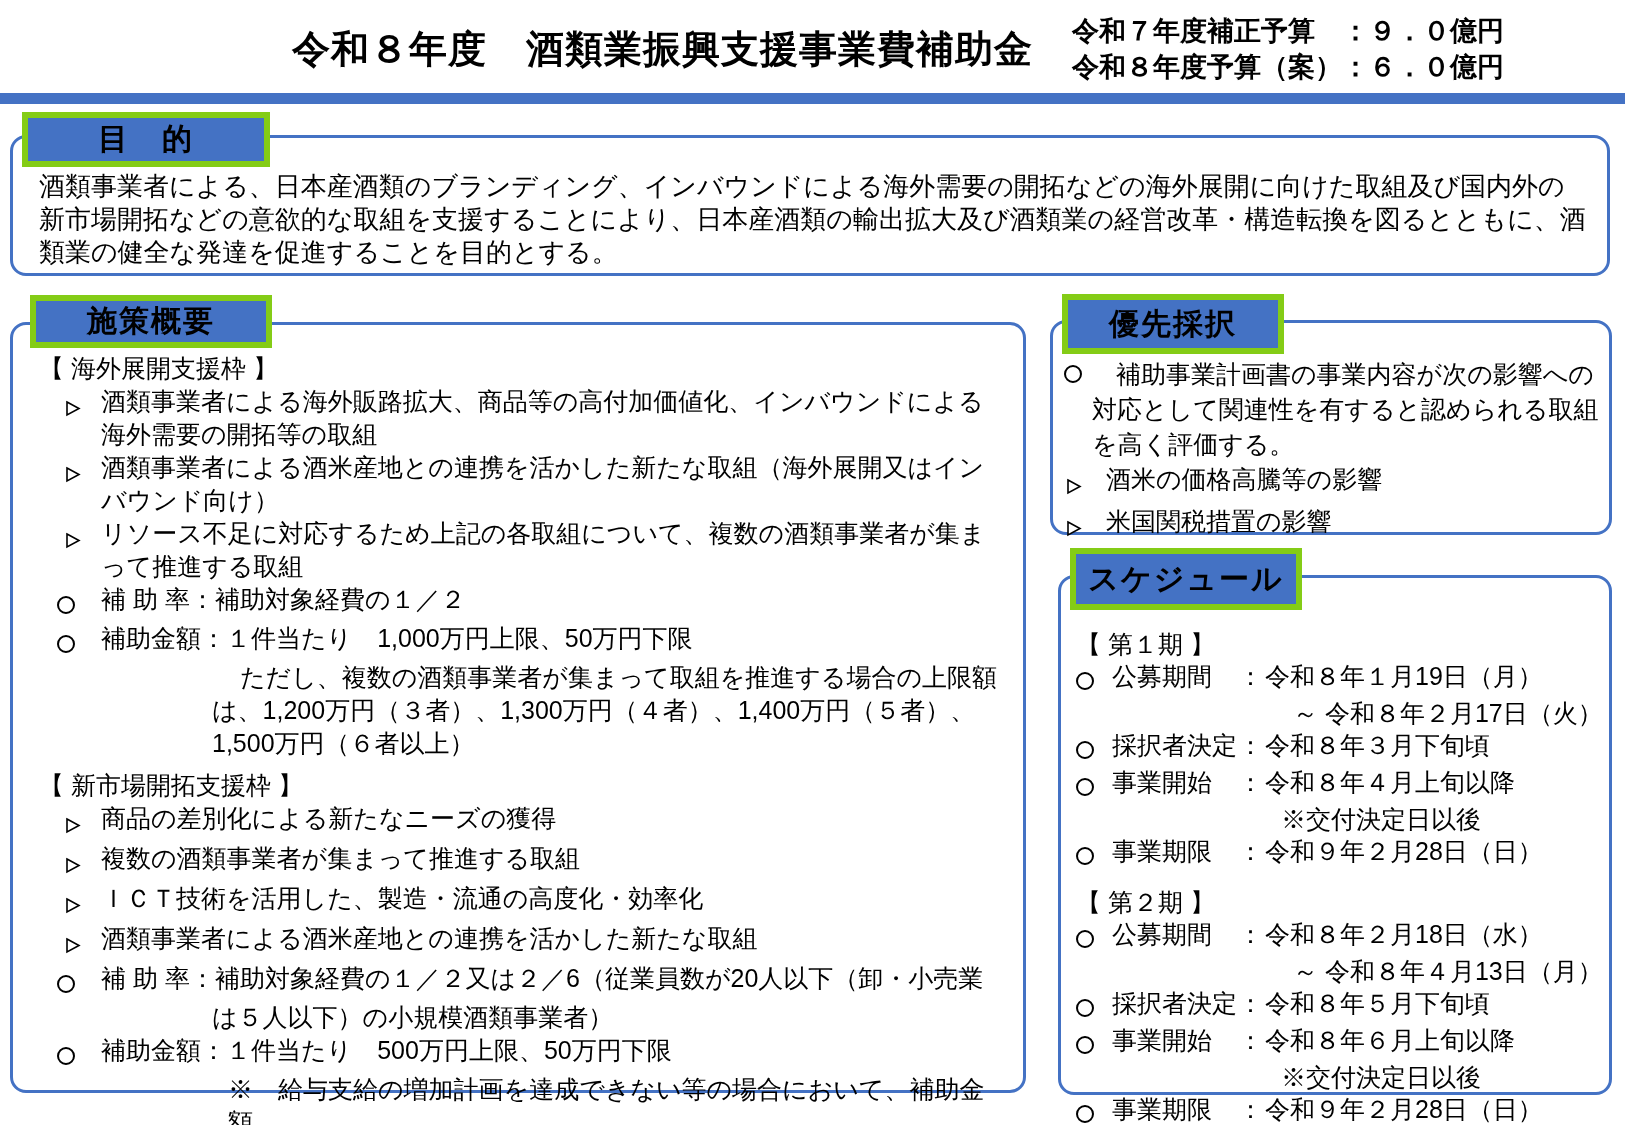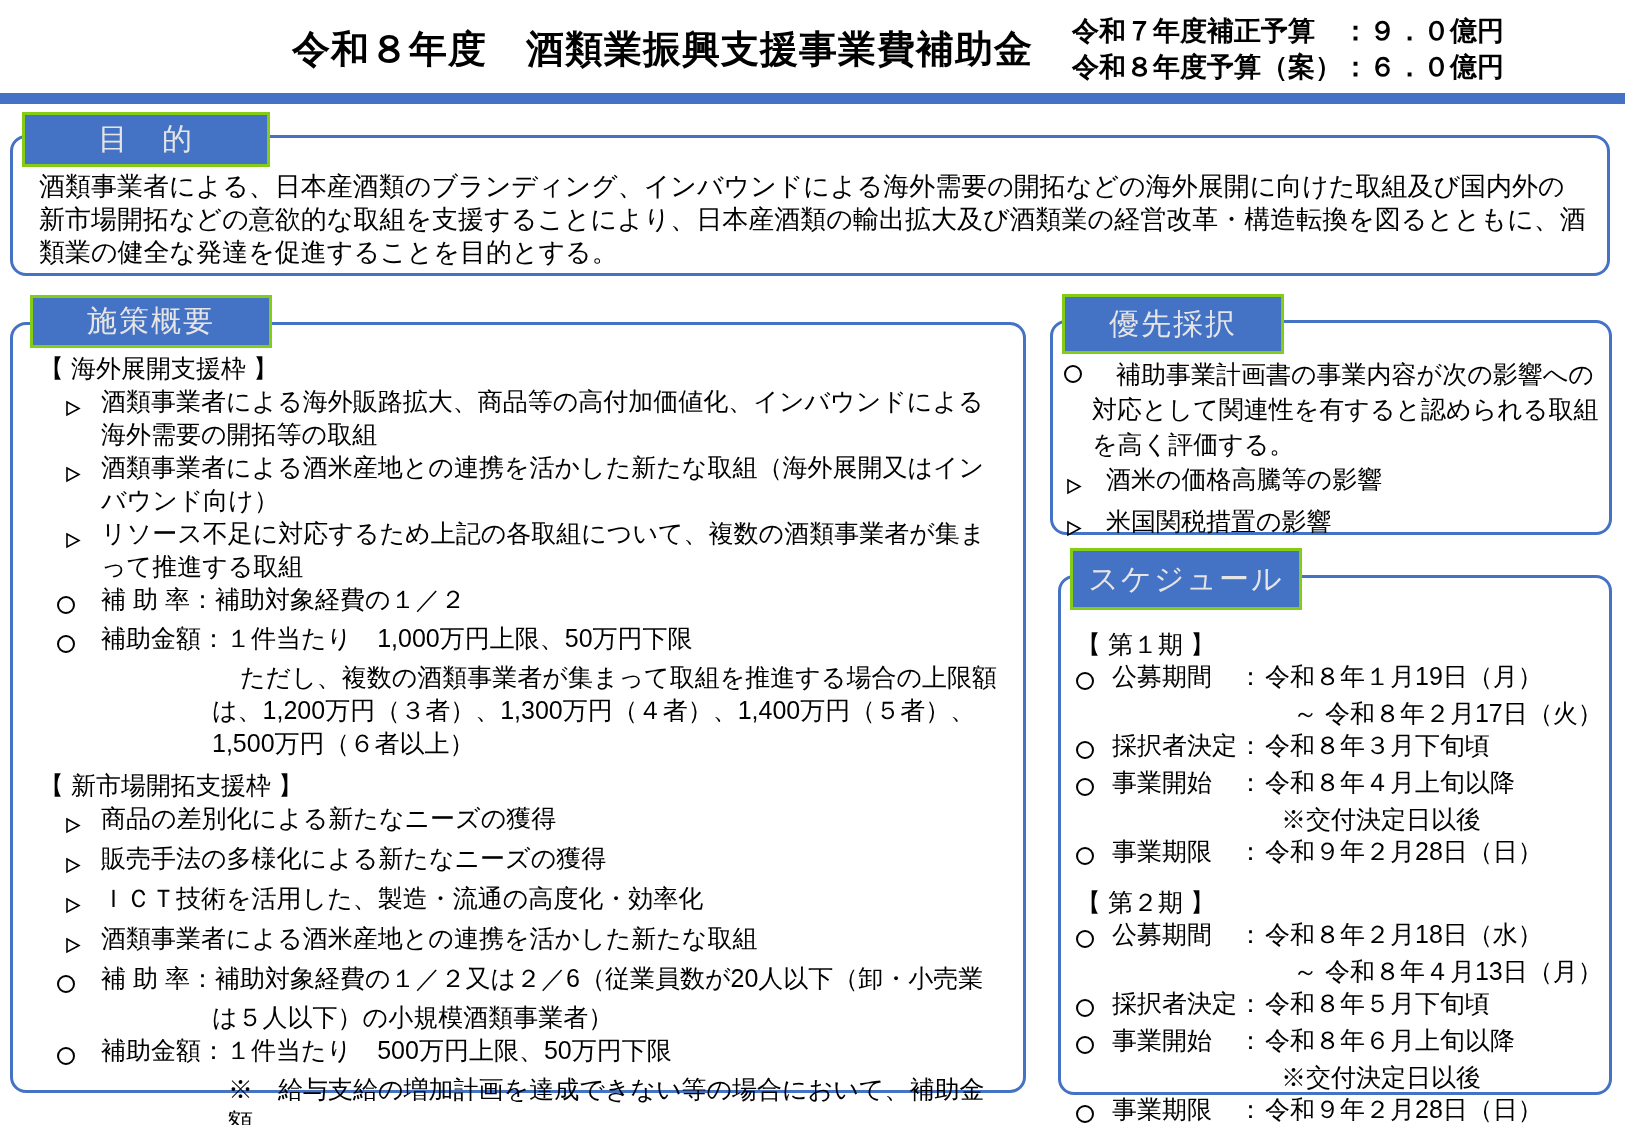--- a/index.html
+++ b/index.html
@@ -22,22 +22,22 @@
   .top-bar {
     position:absolute; top:93px; left:0; width:1625px; height:11px;
     background:#4472C4;
   }
   
   .box {
     position:absolute; background:#ffffff;
     border:3px solid #4472C4; border-radius:16px; box-sizing:border-box;
   }
   .badge {
-    position:absolute; background:#4472C4; border:3px solid #84cc16;
-    color:#e5e5e5; font-weight:normal; font-size:30px;
+    position:absolute; background:#4472C4; border:6px solid #84cc16;
+    color:#000000; font-weight:bold; font-size:30px;
     display:flex; align-items:center; justify-content:center;
     box-sizing:border-box; z-index:2; letter-spacing:2px; white-space:nowrap;
   }
   
   #purpose-box   { left:10px; top:135px; width:1600px; height:141px; }
   #purpose-badge { left:22px; top:112px; width:248px; height:55px; }
   #purpose-body  {
     position:absolute; left:39px; top:170px; width:1548px; z-index:3;
     font-size:26px; line-height:33px;
   }
@@ -148,21 +148,21 @@
   <div class="arrow-row">
     <span class="arrow-mk"><svg width="16" height="17" viewBox="0 0 16 17">
           <polygon points="2,2 14,8.5 2,15" fill="#ffffff" stroke="#000000" stroke-width="1.6"></polygon>
         </svg></span>
     <div>商品の差別化による新たなニーズの獲得</div>
   </div>
   <div class="arrow-row">
     <span class="arrow-mk"><svg width="16" height="17" viewBox="0 0 16 17">
           <polygon points="2,2 14,8.5 2,15" fill="#ffffff" stroke="#000000" stroke-width="1.6"></polygon>
         </svg></span>
-    <div>販売手法の多様化による新たなニーズの獲得</div>
+    <div>複数の酒類事業者が集まって推進する取組</div>
   </div>
   <div class="arrow-row">
     <span class="arrow-mk"><svg width="16" height="17" viewBox="0 0 16 17">
           <polygon points="2,2 14,8.5 2,15" fill="#ffffff" stroke="#000000" stroke-width="1.6"></polygon>
         </svg></span>
     <div>ＩＣＴ技術を活用した、製造・流通の高度化・効率化</div>
   </div>
   <div class="arrow-row">
     <span class="arrow-mk"><svg width="16" height="17" viewBox="0 0 16 17">
           <polygon points="2,2 14,8.5 2,15" fill="#ffffff" stroke="#000000" stroke-width="1.6"></polygon>

